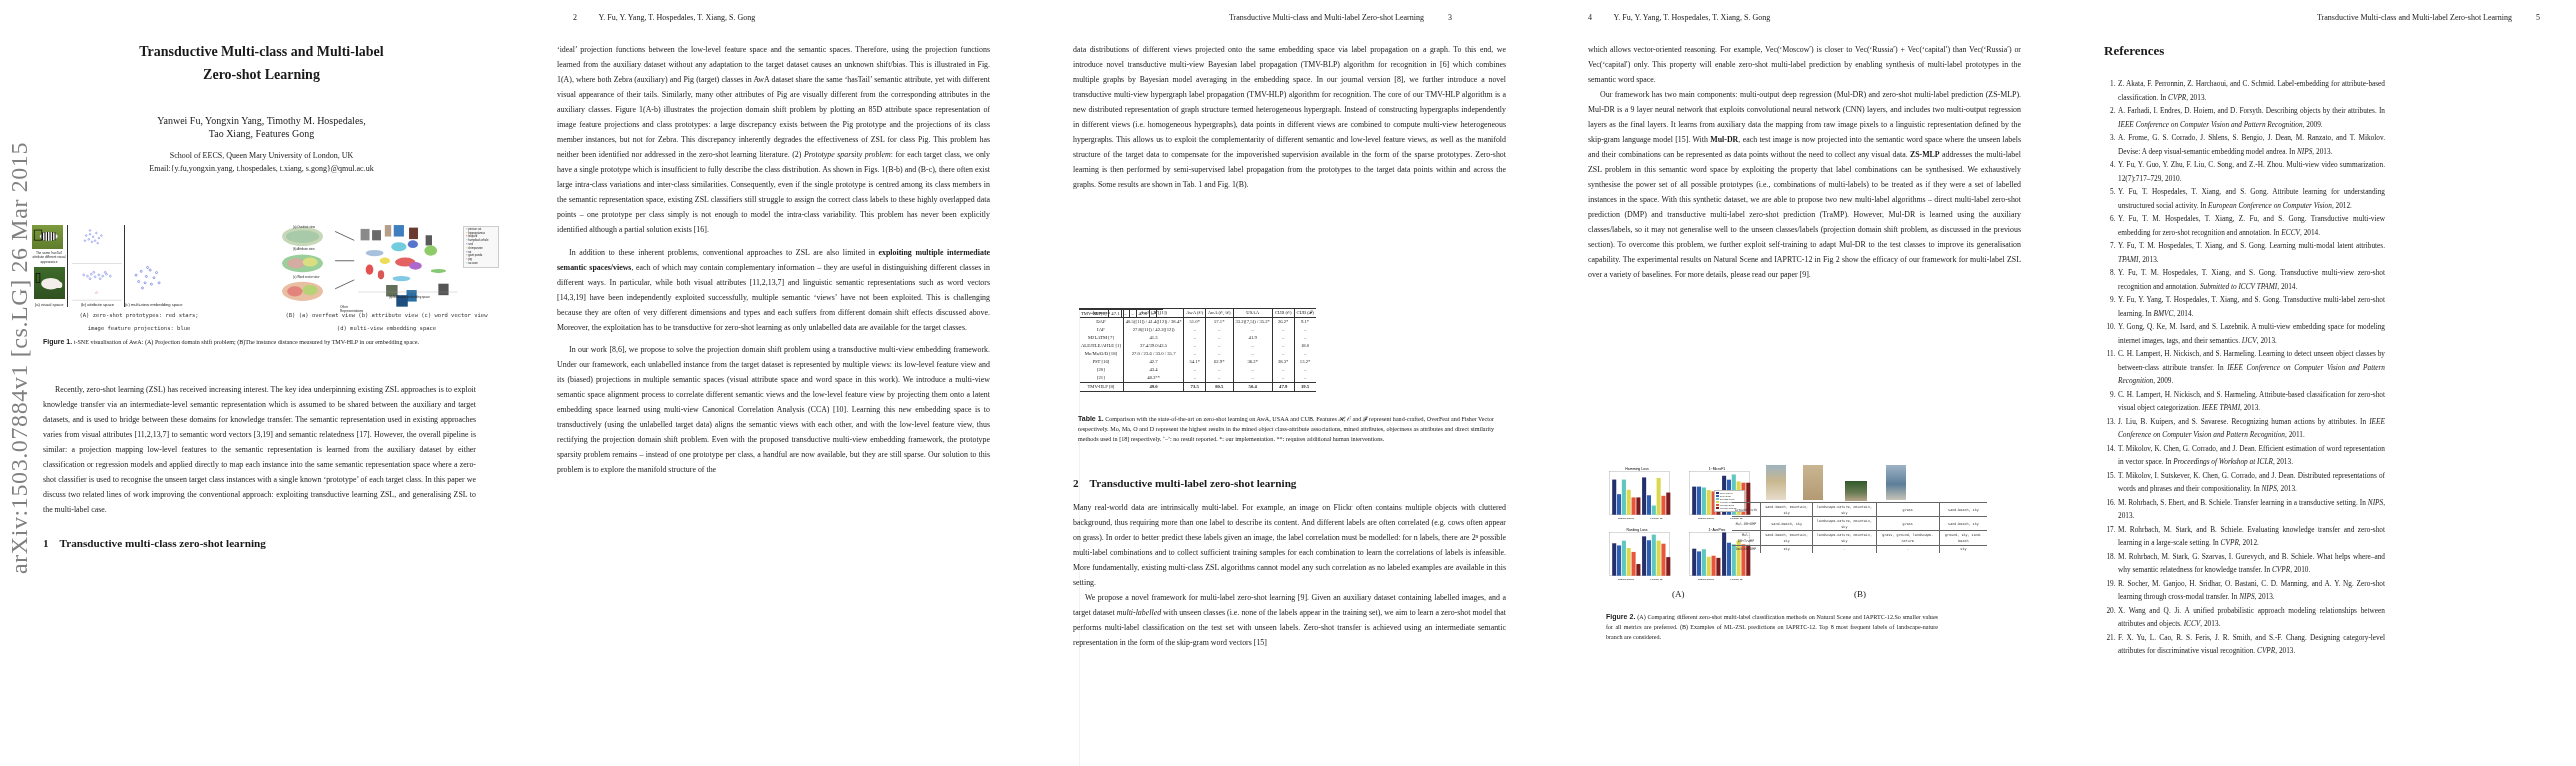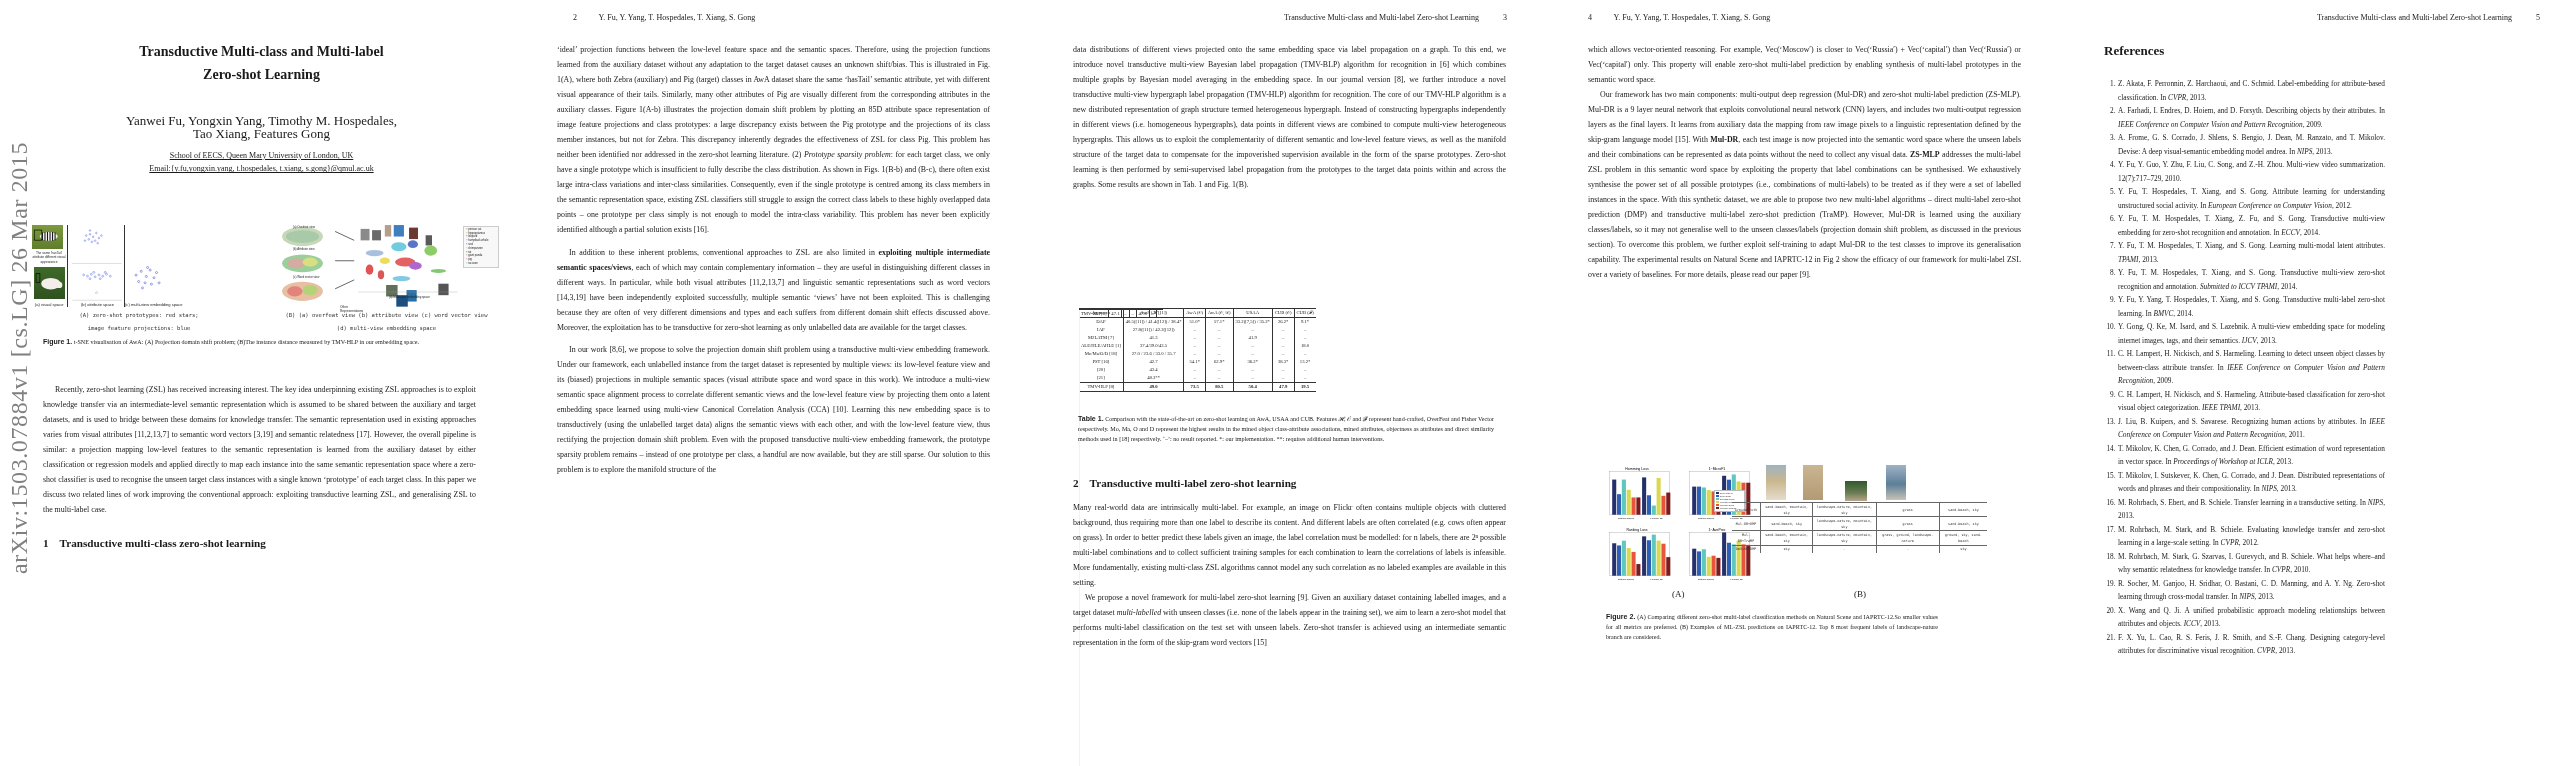--- a/index.html
+++ b/index.html
@@ -23,22 +23,22 @@
   .body p.ind { text-indent:12px; }
   .body .gap { height:7.7px; }
   .sec { font-size:11.2px; font-weight:bold; margin:0; line-height:15.3px; }
   .sec .n { display:inline-block; width:16.6px; }
 
   
   .arxiv { position:absolute; left:5.1px; top:70px; width:28px; height:575px; }
   .arxiv span { position:absolute; left:50%; top:50%; white-space:nowrap;
      transform:translate(-50%,-50%) rotate(-90deg); font-size:24px; color:#808080; letter-spacing:0.6px; }
   .title { position:absolute; left:38px; width:447px; top:40px; text-align:center; font-size:14px; font-weight:bold; line-height:23px; }
-  .authors { position:absolute; left:38px; width:447px; top:114px; text-align:center; font-size:13px; line-height:13.4px; }
-  .affil { position:absolute; left:38px; width:447px; top:149px; text-align:center; font-size:8px; line-height:13.4px;text-decoration:underline; }
+  .authors { position:absolute; left:38px; width:447px; top:114px; text-align:center; font-size:10px; line-height:13.4px; }
+  .affil { position:absolute; left:38px; width:447px; top:149px; text-align:center; font-size:8px; line-height:13.4px; }
 
   .fig1 { position:absolute; left:31px; top:225px; width:466px; height:112px; }
   .photo { position:absolute; }
   .cap-small { position:absolute; font-size:4.1px; font-family:"Liberation Sans",sans-serif; color:#222; white-space:nowrap; }
   .subcap { position:absolute; font-size:5.5px; font-family:"DejaVu Sans Mono",monospace; color:#333; text-align:center; line-height:13.4px; }
   .figcap { position:absolute; font-size:6.1px; line-height:10.2px; text-align:justify; }
   .figcap b { font-family:"Liberation Sans",sans-serif; font-size:7px; }
 
   
   .tbl { position:absolute; left:1079px; top:308px; border-collapse:collapse; font-size:4.7px; line-height:8px; }
@@ -244,21 +244,21 @@
     <p><span>‘ideal’ projection functions between the low-level feature space and the semantic spaces. Therefore, using the projection functions learned from the auxiliary dataset without any adaptation to the target dataset causes an unknown shift/bias. This is illustrated in Fig. 1(A), where both Zebra (auxiliary) and Pig (target) classes in AwA dataset share the same ‘hasTail’ semantic attribute, yet with different visual appearance of their tails. Similarly, many other attributes of Pig are visually different from the corresponding attributes in the auxiliary classes. Figure 1(A-b) illustrates the projection domain shift problem by plotting an 85D attribute space representation of image feature projections and class prototypes: a large discrepancy exists between the Pig prototype and the projections of its class member instances, but not for Zebra. This discrepancy inherently degrades the effectiveness of ZSL for class Pig. This problem has neither been identified nor addressed in the zero-shot learning literature. (2) </span><em>Prototype sparsity problem</em><span>: for each target class, we only have a single prototype which is insufficient to fully describe the class distribution. As shown in Figs. 1(B-b) and (B-c), there often exist large intra-class variations and inter-class similarities. Consequently, even if the single prototype is centred among its class members in the semantic representation space, existing ZSL classifiers still struggle to assign the correct class labels to these highly overlapped data points – one prototype per class simply is not enough to model the intra-class variability. This problem has never been explicitly identified although a partial solution exists [16].</span></p>
     <div class="gap"></div>
     <p class="ind"><span>In addition to these inherent problems, conventional approaches to ZSL are also limited in </span><b>exploiting multiple intermediate semantic spaces/views</b><span>, each of which may contain complementary information – they are useful in distinguishing different classes in different ways. In particular, while both visual attributes [11,2,13,7] and linguistic semantic representations such as word vectors [14,3,19] have been independently exploited successfully, multiple semantic ‘views’ have not been exploited. This is challenging because they are often of very different dimensions and types and each suffers from different domain shift effects discussed above. Moreover, the exploitation has to be transductive for zero-shot learning as only unlabelled data are available for the target classes.</span></p>
     <div class="gap"></div>
     <p class="ind">In our work [8,6], we propose to solve the projection domain shift problem using a transductive multi-view embedding framework. Under our framework, each unlabelled instance from the target dataset is represented by multiple views: its low-level feature view and its (biased) projections in multiple semantic spaces (visual attribute space and word space in this work). We introduce a multi-view semantic space alignment process to correlate different semantic views and the low-level feature view by projecting them onto a latent embedding space learned using multi-view Canonical Correlation Analysis (CCA) [10]. Learning this new embedding space is to transductively (using the unlabelled target data) aligns the semantic views with each other, and with the low-level feature view, thus rectifying the projection domain shift problem. Even with the proposed transductive multi-view embedding framework, the prototype sparsity problem remains – instead of one prototype per class, a handful are now available, but they are still sparse. Our solution to this problem is to explore the manifold structure of the</p>
   </div>
 </div>
 <div class="sep" style="left:1034px;"></div>
 
 <div class="page p3">
-  <div class="runhead right" style="left:124px;width:349px;"><span>Transductive Multi-class and Multi-label Zero-shot Learning</span><span class="num">3</span></div>
+  <div class="runhead right" style="left:132px;width:349px;text-align:center;"><span>Transductive Multi-class and Multi-label Zero-shot Learning</span><span class="num">3</span></div>
   <div class="body" style="left:39px;top:42px;width:433px;">
     <p>data distributions of different views projected onto the same embedding space via label propagation on a graph. To this end, we introduce novel transductive multi-view Bayesian label propagation (TMV-BLP) algorithm for recognition in [6] which combines multiple graphs by Bayesian model averaging in the embedding space. In our journal version [8], we further introduce a novel transductive multi-view hypergraph label propagation (TMV-HLP) algorithm for recognition. The core of our TMV-HLP algorithm is a new distributed representation of graph structure termed heterogeneous hypergraph. Instead of constructing hypergraphs independently in different views (i.e. homogeneous hypergraphs), data points in different views are combined to compute multi-view heterogeneous hypergraphs. This allows us to exploit the complementarity of different semantic and low-level feature views, as well as the manifold structure of the target data to compensate for the impoverished supervision available in the form of the sparse prototypes. Zero-shot learning is then performed by semi-supervised label propagation from the prototypes to the target data points within and across the graphs. Some results are shown in Tab. 1 and Fig. 1(B).</p>
   </div>
 </div>
 
 <table class="tbl">
   <tbody>
       <tr class="head">
     <th>Approach</th>
     <th class="vl">AwA (𝓗 [11])</th>

